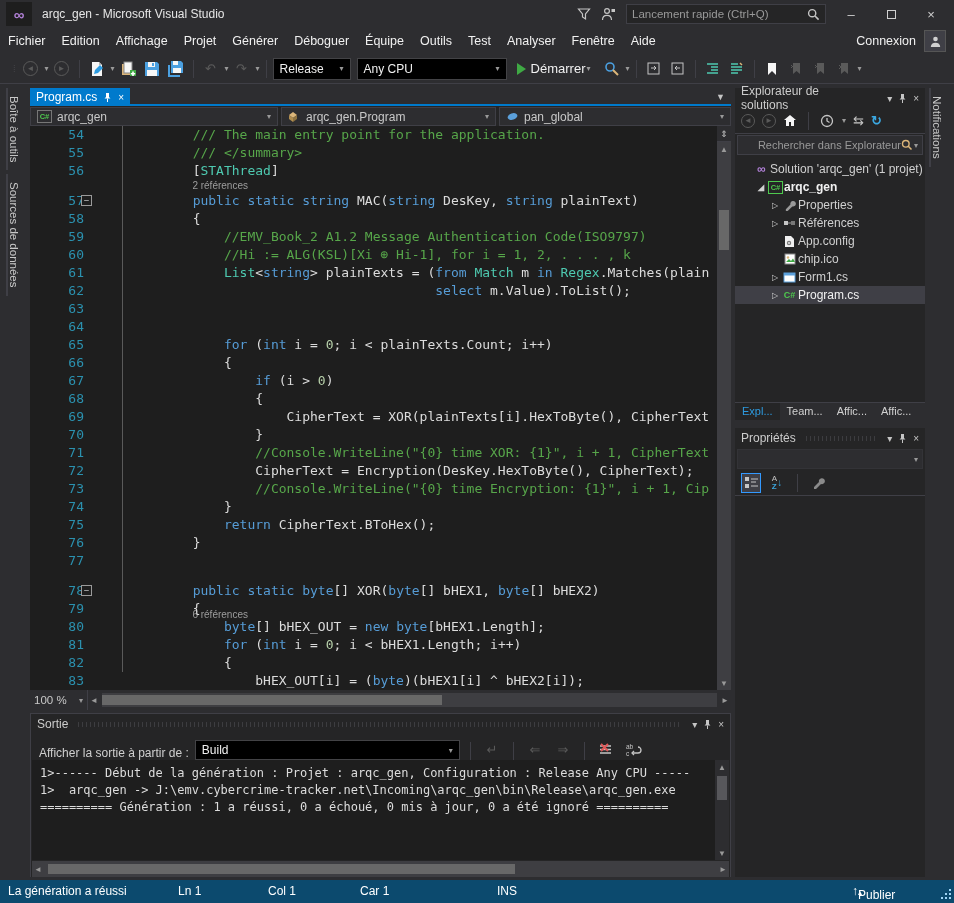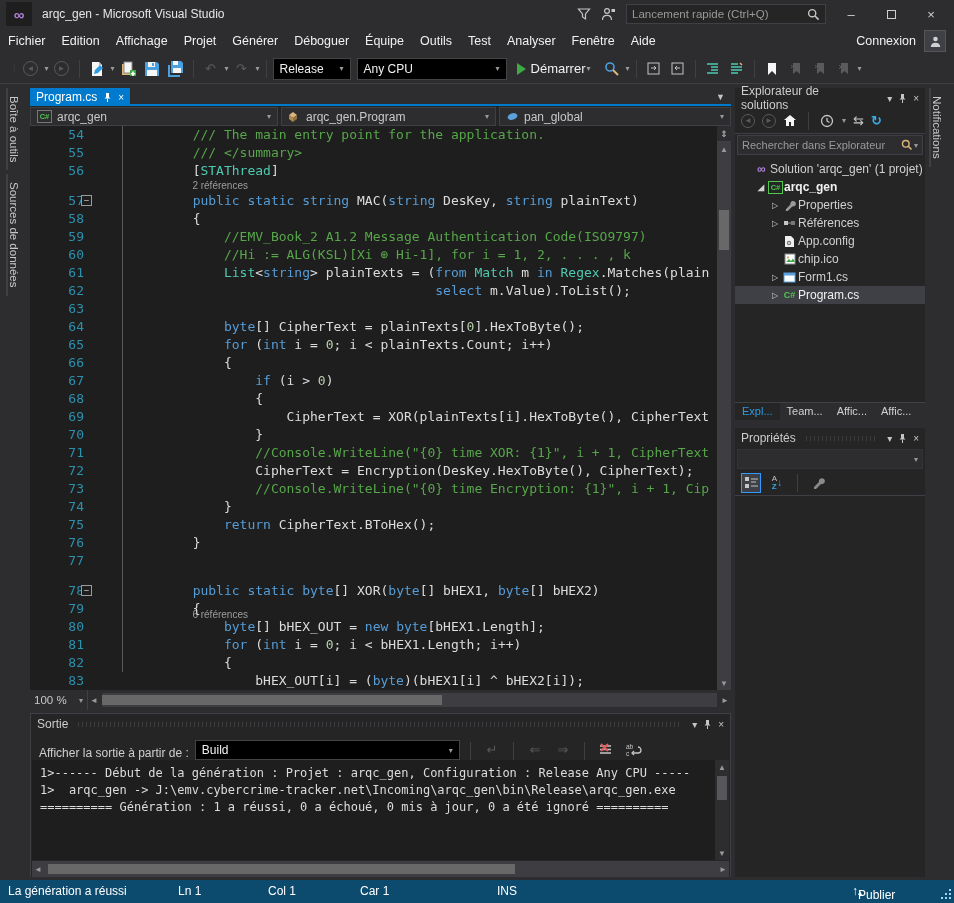--- a/index.html
+++ b/index.html
@@ -100,21 +100,21 @@
   #out-hscroll { height:16px; background:#3e3e42; margin:1px; display:flex; align-items:center; position:relative; }
   #out-hthumb { position:absolute; left:16px; top:3px; width:467px; height:10px; background:#686868; }
 
   
   #right-col { position:absolute; left:735px; top:4px; width:190px; height:789px; }
   #sol-exp { height:332px; background:#252526; display:flex; flex-direction:column; }
   #se-toolbar { height:26px; display:flex; align-items:center; gap:7px; padding:0 6px; border-bottom:1px solid #3f3f46; }
   .seicon { color:#c5c5c5; font-size:13px; line-height:1; }
   .seicon.blue { color:#3ba7e0; font-weight:bold; }
   #se-search { height:20px; margin:1px 2px; background:#2d2d30; border:1px solid #3f3f46; display:flex; align-items:center; padding:0 4px; }
-  #se-search .ph { flex:1; color:#999; font-size:11px; white-space:nowrap; overflow:hidden; }
+  #se-search .ph { flex:1; color:#999; font-size:11px; white-space:nowrap; overflow:hidden;text-align:right; }
   #se-tree { flex:1; padding-top:4px; overflow:hidden; }
   .tree-row { height:18px; display:flex; align-items:center; font-size:12px; color:#d0d0d0; white-space:nowrap; }
   .tree-row.sel { background:#3f3f46; color:#f1f1f1; }
   .tree-row .arrow { width:12px; font-size:8px; color:#d0d0d0; text-align:center; flex:none; }
   .tree-row .ticn { width:17px; flex:none; display:flex; justify-content:center; align-items:center; }
   .tree-row.bold { font-weight:bold; color:#f1f1f1; }
   #se-tabs { height:18px; display:flex; background:#2d2d30; border-top:1px solid #3f3f46; }
   .se-tab { padding:2px 7px; font-size:11px; color:#d0d0d0; }
   .se-tab.active { background:#252526; color:#2d9be0; }
   #rv-splitter { height:8px; }
@@ -424,21 +424,20 @@
             <span class="ctext"><span class="tok-pl">                                       </span><span class="tok-kw">select</span><span class="tok-pl"> m.Value).ToList();</span></span>
           </div>
           <div class="code-row">
             <span class="ln">63</span>
             <span class="fold"></span>
             <span class="ctext"><span class="tok-pl"></span></span>
           </div>
           <div class="code-row">
             <span class="ln">64</span>
             <span class="fold"></span>
-            <span class="ctext"><span class="tok-pl">            </span><span class="tok-kw">byte</span><span class="tok-pl">[] CipherText = plainTexts[</span><span class="tok-nu">0</span><span class="tok-pl">].HexToByte();</span></span>
           </div>
           <div class="code-row">
             <span class="ln">65</span>
             <span class="fold"></span>
             <span class="ctext"><span class="tok-pl">            </span><span class="tok-kw">for</span><span class="tok-pl"> (</span><span class="tok-kw">int</span><span class="tok-pl"> i = </span><span class="tok-nu">0</span><span class="tok-pl">; i &lt; plainTexts.Count; i++)</span></span>
           </div>
           <div class="code-row">
             <span class="ln">66</span>
             <span class="fold"></span>
             <span class="ctext"><span class="tok-pl">            </span><span class="tok-pl">{</span></span>

